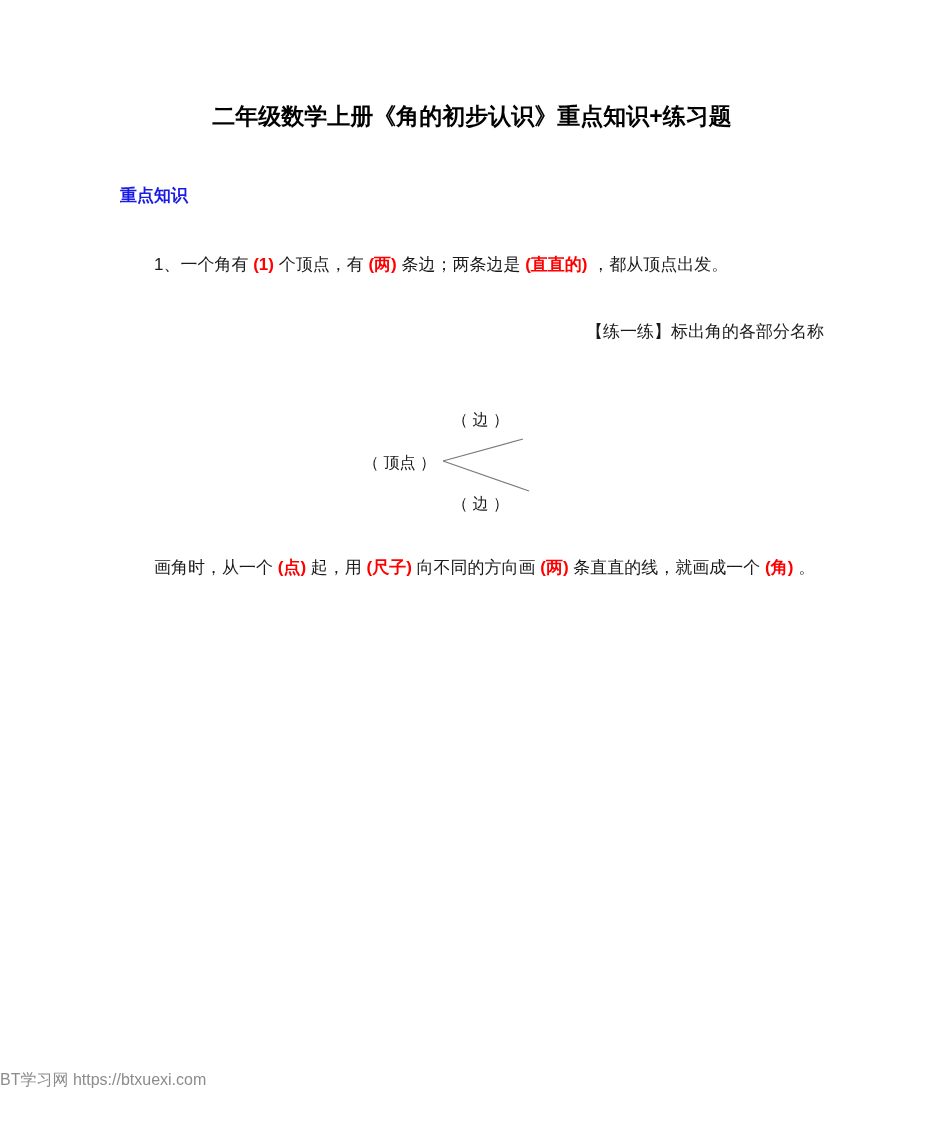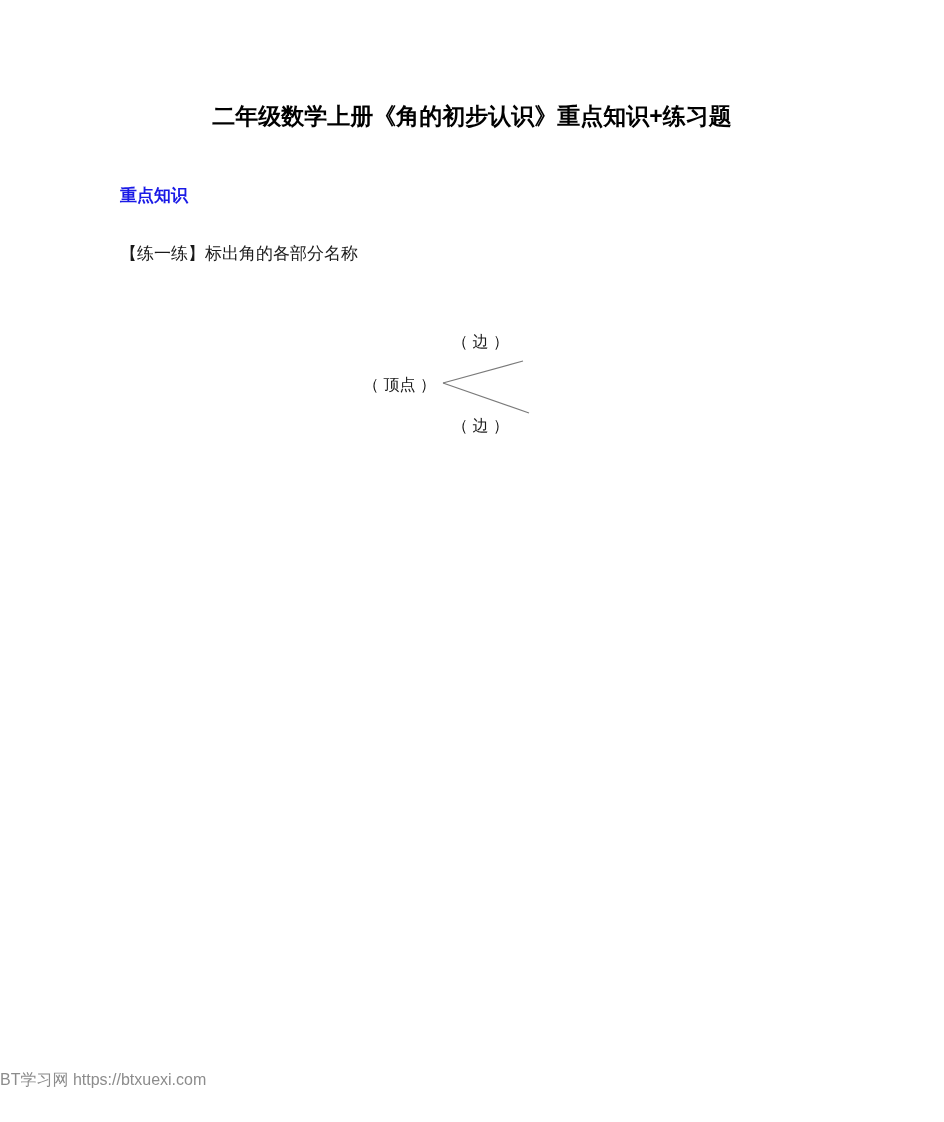--- a/index.html
+++ b/index.html
@@ -17,21 +17,21 @@
     font-size:23px; line-height:28px; font-weight:bold; color:#000000;
   }
   .section-heading {
     margin-top:56px; text-align:left;
     font-size:17px; line-height:20px; font-weight:bold;
     color:var(--heading-blue,#1a1ae6);
   }
   .para { font-size:17px; line-height:38px; text-align:justify; color:var(--body-text,#1a1a1a); }
   .indent { text-indent:2em; }
   .p1 { margin-top:40px; }
-  .practice { margin-top:29px; text-align:left; }
+  .practice { margin-top:29px; text-align:right; }
   .hl { color:var(--highlight-red,#fe0000); font-weight:bold; }
 
   .diagram { position:relative; margin-top:52px; height:115px; }
   .diagram-label { position:absolute; font-size:16px; line-height:18px; white-space:nowrap; color:#1a1a1a; }
   .label-top { left:332px; top:8px; }
   .label-vertex { left:243px; top:51px; }
   .label-bottom { left:332px; top:92px; }
   .angle-svg { position:absolute; left:315px; top:30px; }
   .angle-svg line { stroke:var(--diagram-line,#7a7a7a); stroke-width:1.2; fill:none; }
 
@@ -47,31 +47,33 @@
 </style>
 </head>
 <body>
 
 <div class="page">
 
   <h1 class="doc-title">二年级数学上册《角的初步认识》重点知识+练习题</h1>
 
   <h2 class="section-heading">重点知识</h2>
 
+  <p class="para p1 indent"><span>1、一个角有 </span><span class="hl">(1)</span><span> 个顶点，有 </span><span class="hl">(两)</span><span> 条边；两条边是 </span><span class="hl">(直直的)</span><span> ，都从顶点出发。</span></p>
 
   <p class="para practice">【练一练】标出角的各部分名称</p>
 
   <div class="diagram">
     <span class="diagram-label label-top">（ 边 ）</span>
     <span class="diagram-label label-vertex">（ 顶点 ）</span>
     <span class="diagram-label label-bottom">（ 边 ）</span>
     <svg class="angle-svg" width="110" height="65" viewBox="0 0 110 65">
       <line x1="8" y1="28" x2="88" y2="6"></line>
       <line x1="8" y1="28" x2="94" y2="58"></line>
     </svg>
   </div>
 
 
+  <p class="para p2d indent"><span>画角时，从一个 </span><span class="hl">(点)</span><span> 起，用 </span><span class="hl">(尺子)</span><span> 向不同的方向画 </span><span class="hl">(两)</span><span> 条直直的线，就画成一个 </span><span class="hl">(角)</span><span> 。</span></p>
 
 
   <div class="footer">BT学习网 https://btxuexi.com</div>
 
 </div>
 
 </body></html>

